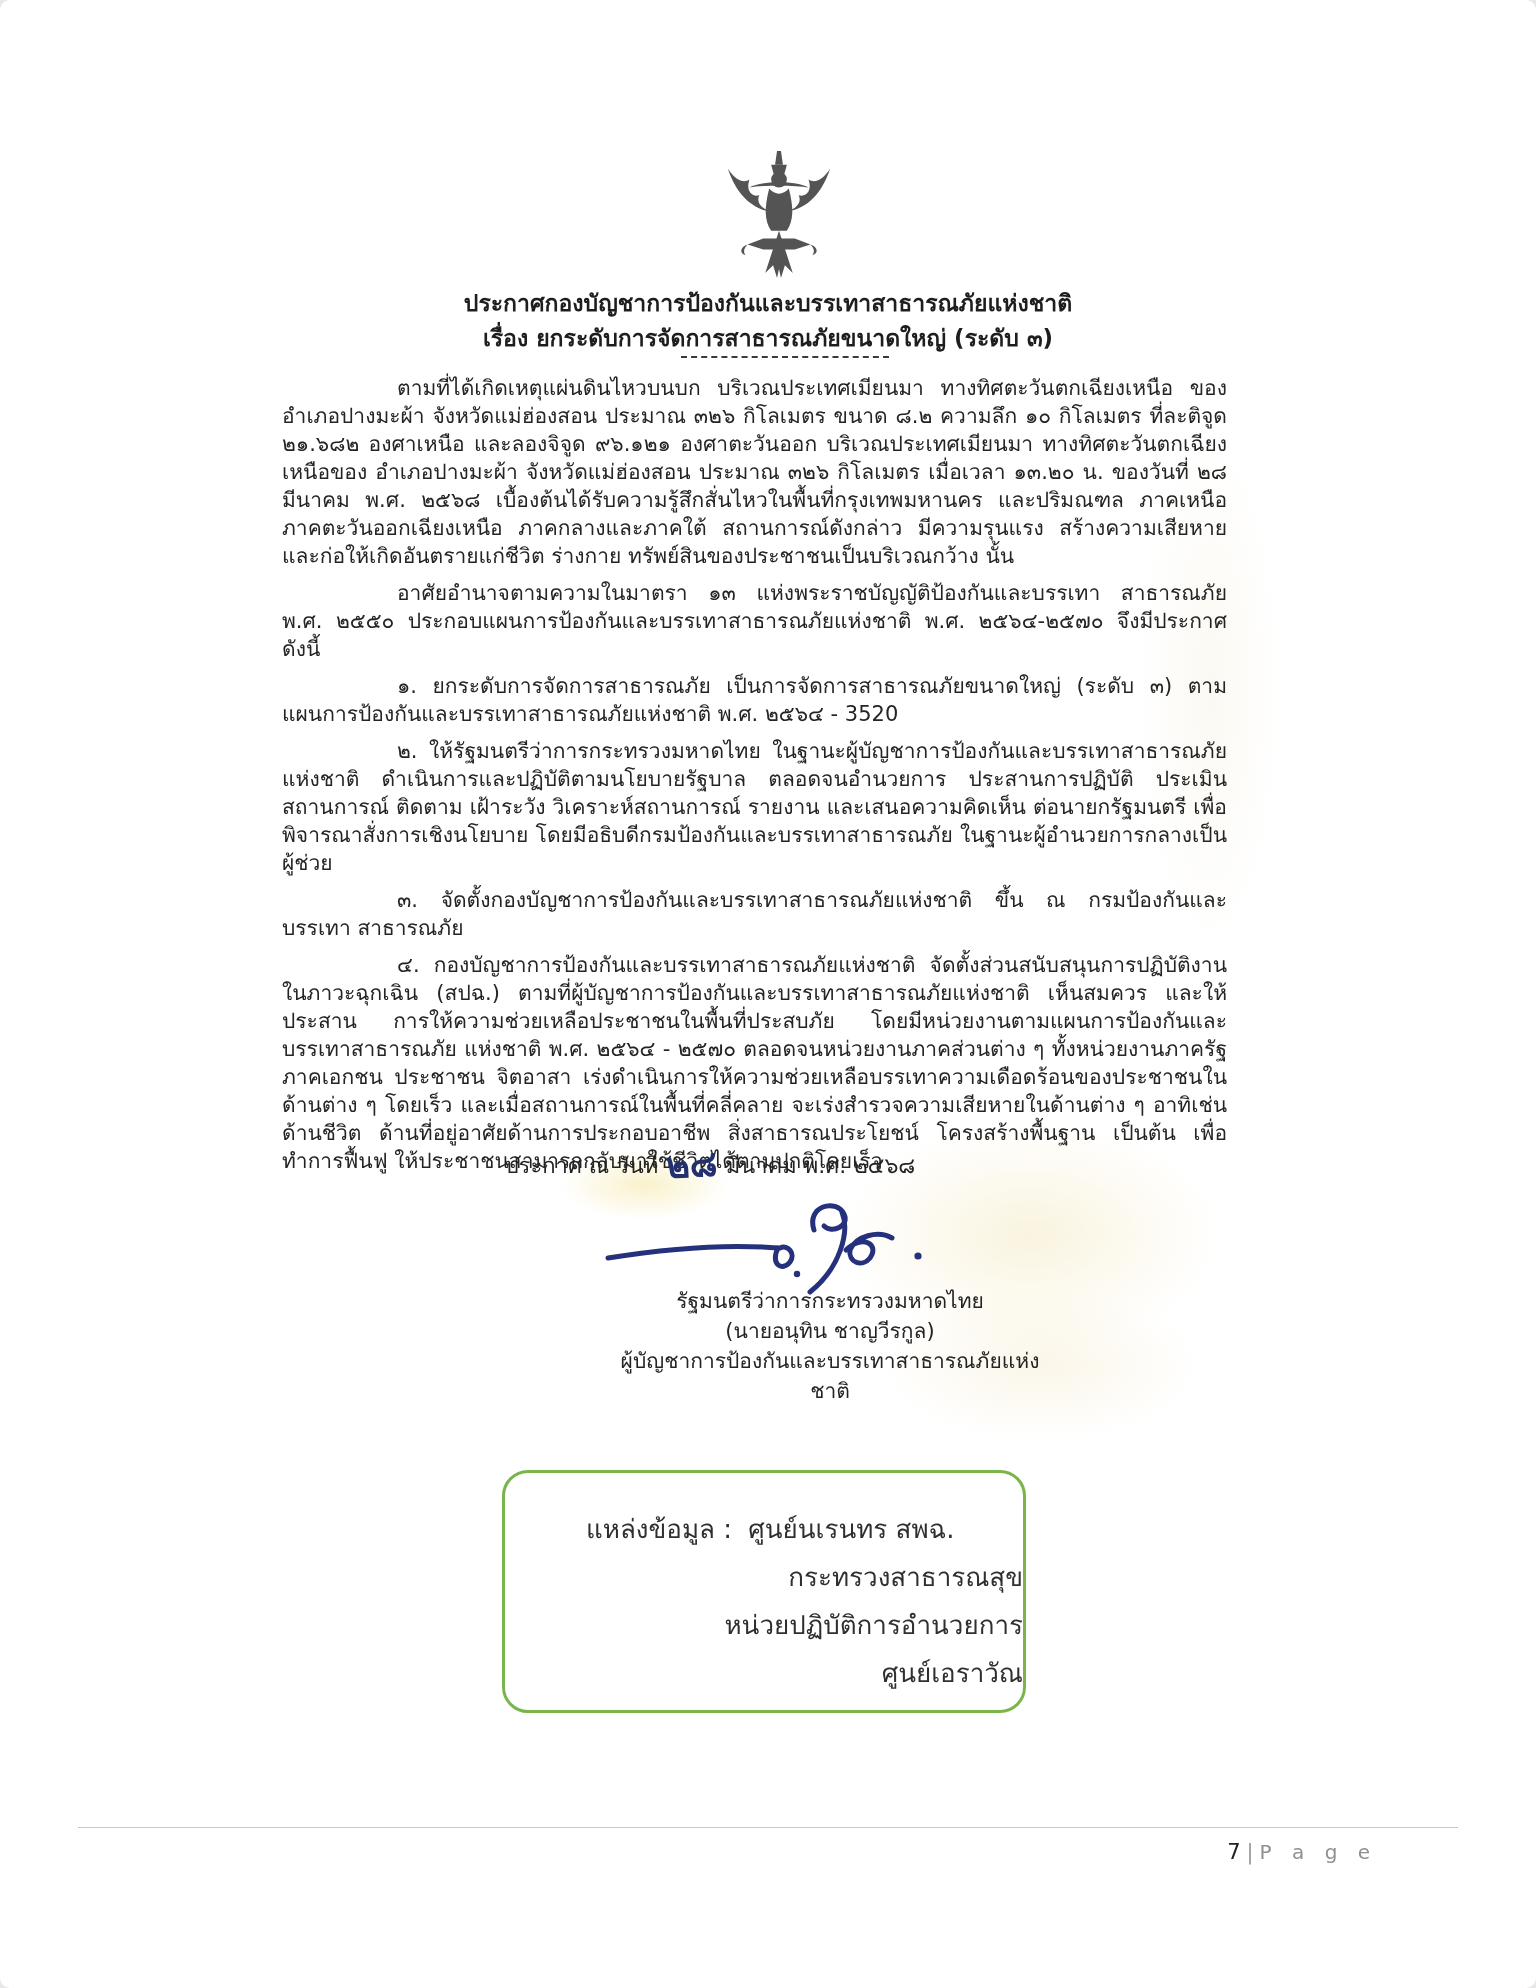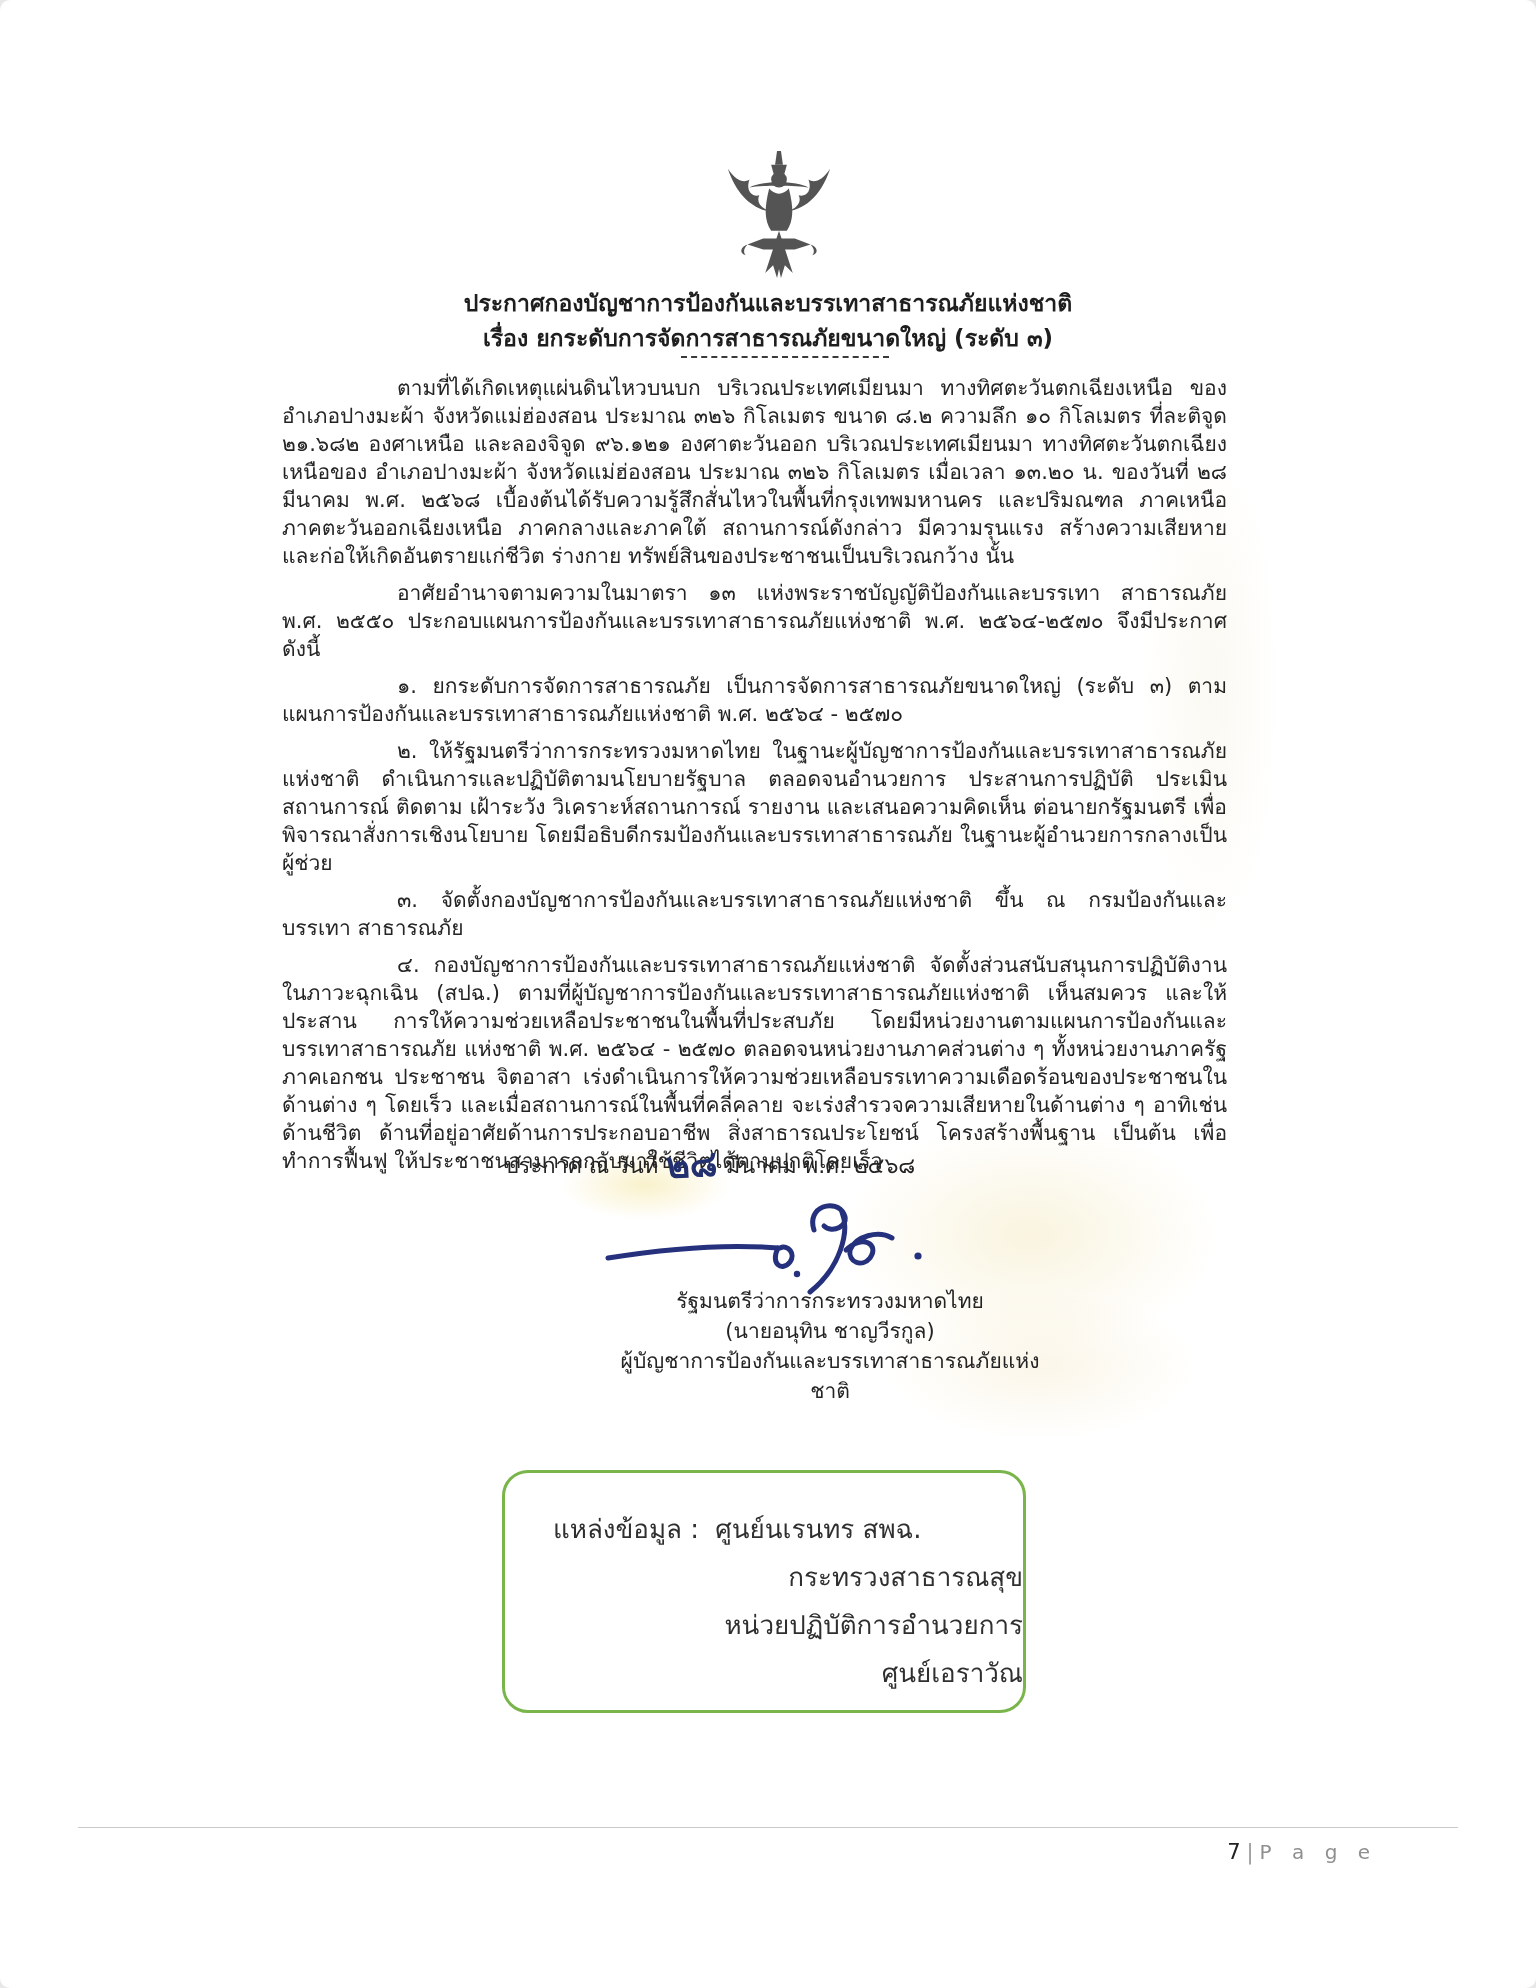--- a/index.html
+++ b/index.html
@@ -58,21 +58,21 @@
   }
 
   
   .source-box{
     position:absolute;left:502px;top:1470px;width:524px;height:243px;
     border:3px solid #79b54a;border-radius:26px;
     box-sizing:border-box;
     padding-top:32px;
     font-size:26px;line-height:48px;color:#2f2f2f;
   }
-  .source-line{padding-left:48px;white-space:nowrap;}
+  .source-line{padding-left:81px;white-space:nowrap;}
   .source-line.cont{padding-left:116px;text-align:right;}
   .source-label{margin-right:8px;}
 
   
   .footer-divider{
     position:absolute;left:78px;top:1827px;width:1380px;height:1px;background:#c9c9c9;
   }
   .footer-left{
     position:absolute;left:110px;top:1840px;font-size:21px;color:#3b3b3b;white-space:nowrap;
   }
@@ -111,21 +111,21 @@
 
     <div class="doc-title">
       <div>ประกาศกองบัญชาการป้องกันและบรรเทาสาธารณภัยแห่งชาติ</div>
       <div>เรื่อง  ยกระดับการจัดการสาธารณภัยขนาดใหญ่ (ระดับ ๓)</div>
     </div>
     <div class="dashed-divider"></div>
 
     <div class="doc-body">
       <p>ตามที่ได้เกิดเหตุแผ่นดินไหวบนบก บริเวณประเทศเมียนมา ทางทิศตะวันตกเฉียงเหนือ ของ อำเภอปางมะผ้า จังหวัดแม่ฮ่องสอน ประมาณ ๓๒๖ กิโลเมตร ขนาด ๘.๒ ความลึก ๑๐ กิโลเมตร ที่ละติจูด ๒๑.๖๘๒ องศาเหนือ และลองจิจูด ๙๖.๑๒๑ องศาตะวันออก บริเวณประเทศเมียนมา ทางทิศตะวันตกเฉียงเหนือของ อำเภอปางมะผ้า จังหวัดแม่ฮ่องสอน ประมาณ ๓๒๖ กิโลเมตร เมื่อเวลา ๑๓.๒๐ น. ของวันที่ ๒๘ มีนาคม พ.ศ. ๒๕๖๘ เบื้องต้นได้รับความรู้สึกสั่นไหวในพื้นที่กรุงเทพมหานคร และปริมณฑล ภาคเหนือ ภาคตะวันออกเฉียงเหนือ ภาคกลางและภาคใต้ สถานการณ์ดังกล่าว มีความรุนแรง สร้างความเสียหายและก่อให้เกิดอันตรายแก่ชีวิต ร่างกาย ทรัพย์สินของประชาชนเป็นบริเวณกว้าง นั้น</p>
       <p>อาศัยอำนาจตามความในมาตรา ๑๓ แห่งพระราชบัญญัติป้องกันและบรรเทา สาธารณภัย พ.ศ. ๒๕๕๐ ประกอบแผนการป้องกันและบรรเทาสาธารณภัยแห่งชาติ พ.ศ. ๒๕๖๔-๒๕๗๐ จึงมีประกาศ ดังนี้</p>
-      <p>๑. ยกระดับการจัดการสาธารณภัย เป็นการจัดการสาธารณภัยขนาดใหญ่ (ระดับ ๓) ตามแผนการป้องกันและบรรเทาสาธารณภัยแห่งชาติ พ.ศ. ๒๕๖๔ - ๒๕๗๐</p>
+      <p>๑. ยกระดับการจัดการสาธารณภัย เป็นการจัดการสาธารณภัยขนาดใหญ่ (ระดับ ๓) ตามแผนการป้องกันและบรรเทาสาธารณภัยแห่งชาติ พ.ศ. ๒๕๖๔ - 3520</p>
       <p>๒. ให้รัฐมนตรีว่าการกระทรวงมหาดไทย ในฐานะผู้บัญชาการป้องกันและบรรเทาสาธารณภัย แห่งชาติ ดำเนินการและปฏิบัติตามนโยบายรัฐบาล ตลอดจนอำนวยการ ประสานการปฏิบัติ ประเมิน สถานการณ์ ติดตาม เฝ้าระวัง วิเคราะห์สถานการณ์ รายงาน และเสนอความคิดเห็น ต่อนายกรัฐมนตรี เพื่อพิจารณาสั่งการเชิงนโยบาย โดยมีอธิบดีกรมป้องกันและบรรเทาสาธารณภัย ในฐานะผู้อำนวยการกลางเป็นผู้ช่วย</p>
       <p>๓. จัดตั้งกองบัญชาการป้องกันและบรรเทาสาธารณภัยแห่งชาติ ขึ้น ณ กรมป้องกันและบรรเทา สาธารณภัย</p>
       <p>๔. กองบัญชาการป้องกันและบรรเทาสาธารณภัยแห่งชาติ จัดตั้งส่วนสนับสนุนการปฏิบัติงาน ในภาวะฉุกเฉิน (สปฉ.) ตามที่ผู้บัญชาการป้องกันและบรรเทาสาธารณภัยแห่งชาติ เห็นสมควร และให้ประสาน การให้ความช่วยเหลือประชาชนในพื้นที่ประสบภัย โดยมีหน่วยงานตามแผนการป้องกันและบรรเทาสาธารณภัย แห่งชาติ พ.ศ. ๒๕๖๔ - ๒๕๗๐ ตลอดจนหน่วยงานภาคส่วนต่าง ๆ ทั้งหน่วยงานภาครัฐ ภาคเอกชน ประชาชน จิตอาสา เร่งดำเนินการให้ความช่วยเหลือบรรเทาความเดือดร้อนของประชาชนในด้านต่าง ๆ โดยเร็ว และเมื่อสถานการณ์ในพื้นที่คลี่คลาย จะเร่งสำรวจความเสียหายในด้านต่าง ๆ อาทิเช่น ด้านชีวิต ด้านที่อยู่อาศัยด้านการประกอบอาชีพ สิ่งสาธารณประโยชน์ โครงสร้างพื้นฐาน เป็นต้น เพื่อทำการฟื้นฟู ให้ประชาชนสามารถกลับมาใช้ชีวิตได้ตามปกติโดยเร็ว</p>
     </div>
 
     <div class="date-line">
       <span>ประกาศ ณ  วันที่</span>
       <span class="handwritten-date">๒๘</span>
       <span>มีนาคม  พ.ศ. ๒๕๖๘</span>
     </div>

